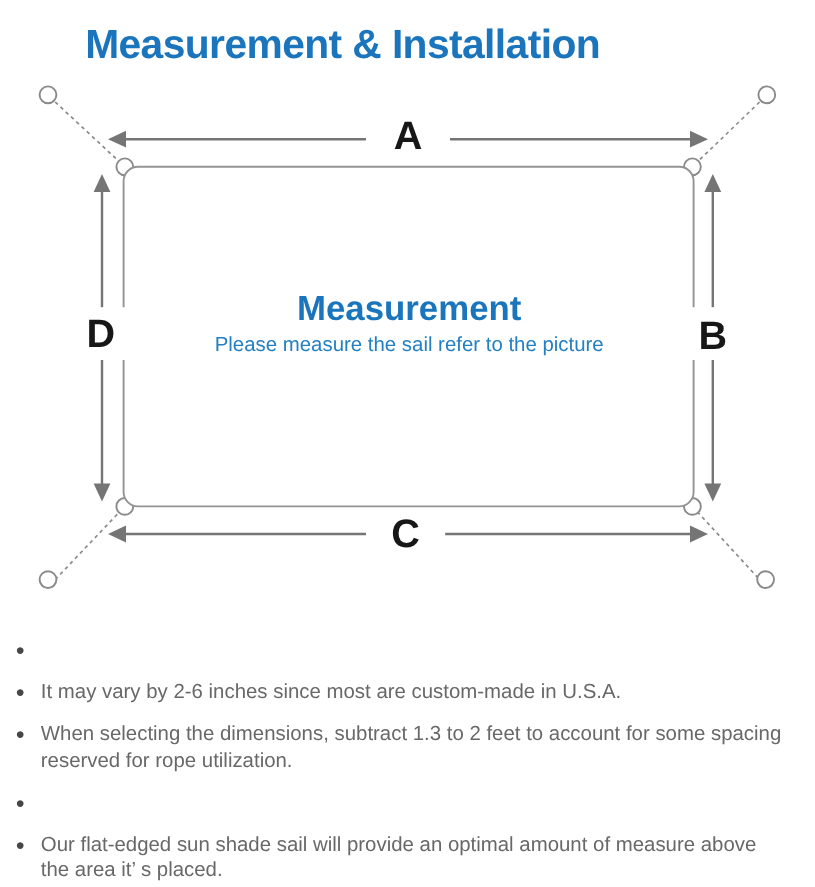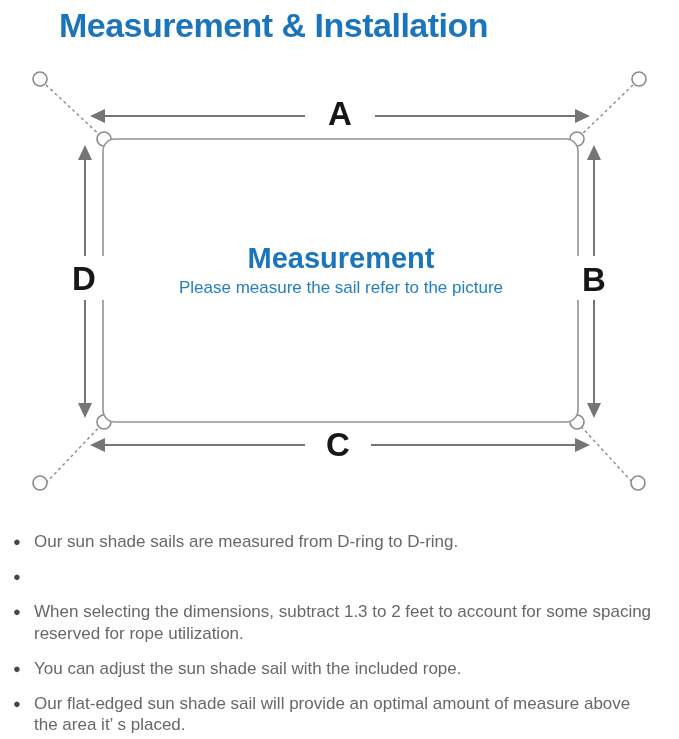--- a/index.html
+++ b/index.html
@@ -5,21 +5,21 @@
   html, body { margin:0; padding:0; }
   body {
     width:679px; height:739px;
     background:#ffffff;
     font-family:"Liberation Sans", sans-serif;
     position:relative;
     overflow:hidden;
   }
   .page-title {
     position:absolute; top:0; left:0; width:539px;
-    margin:4px; padding-top:2px;
+    margin:16px; padding-top:2px;
     text-align:center;
     font-size:34px; font-weight:700; letter-spacing:-0.5px;
     color:#1b75bc;
   }
   .diagram-wrap { position:absolute; top:58px; left:0; }
   svg text { font-family:"Liberation Sans", sans-serif; }
   .dim-label { font-size:33px; font-weight:700; fill:#171717; }
   .center-title { font-size:29px; font-weight:700; fill:#1b75bc; }
   .center-sub { font-size:17px; fill:#2380c2; }
   .instructions {
@@ -98,32 +98,31 @@
     <text x="594" y="221" text-anchor="middle" dominant-baseline="central" class="dim-label">B</text>
 
     <text x="341" y="200" text-anchor="middle" dominant-baseline="central" class="center-title">Measurement</text>
     <text x="341" y="229" text-anchor="middle" dominant-baseline="central" class="center-sub">Please measure the sail refer to the picture</text>
   </svg>
 </div>
 
 <ul class="instructions">
   <li>
     <span class="dot">●</span>
-    <span class="btext">Our sun shade sails are measured from D-ring to D-ring.</span>
   </li>
   <li>
     <span class="dot">●</span>
+    <span class="btext">It may vary by 2-6 inches since most are custom-made in U.S.A.</span>
   </li>
   <li>
     <span class="dot">●</span>
     <span class="btext">When selecting the dimensions, subtract 1.3 to 2 feet to account for some spacing
 reserved for rope utilization.</span>
   </li>
   <li>
     <span class="dot">●</span>
-    <span class="btext">You can adjust the sun shade sail with the included rope.</span>
   </li>
   <li>
     <span class="dot">●</span>
     <span class="btext">Our flat-edged sun shade sail will provide an optimal amount of measure above
 the area it’ s placed.</span>
   </li>
 </ul>
 
 </body></html>

